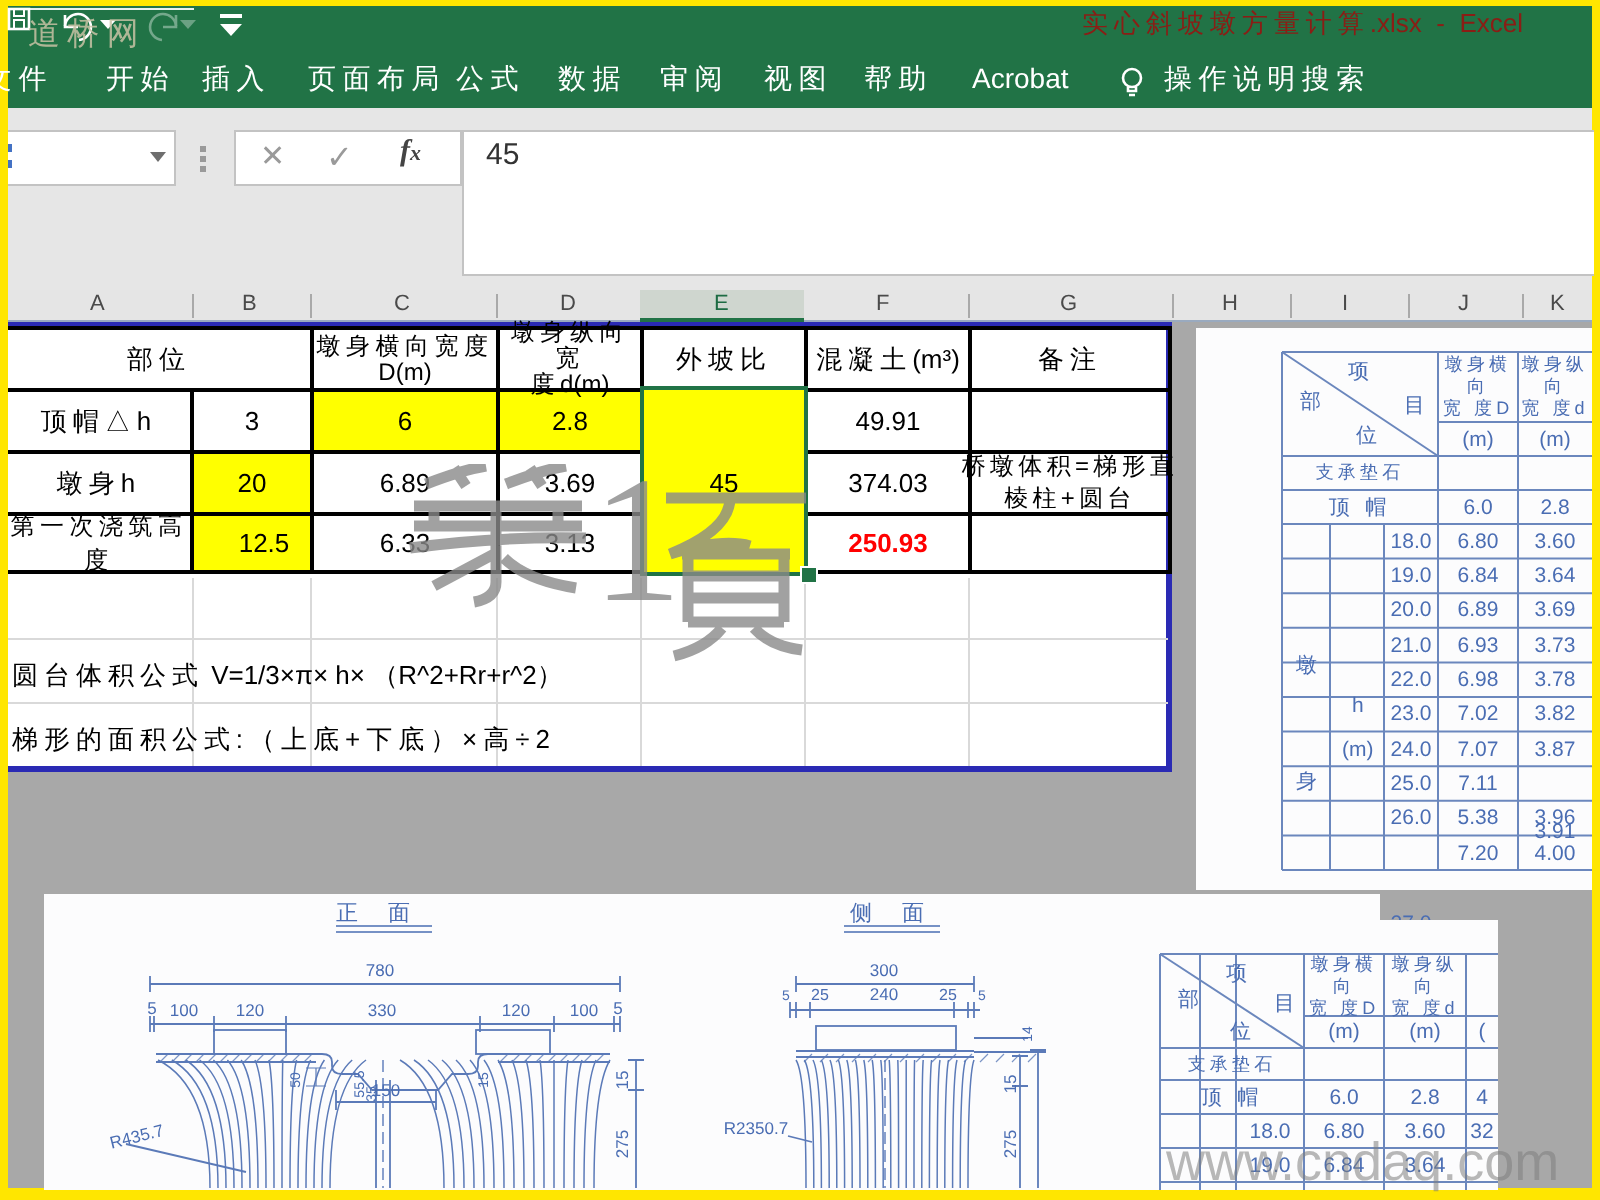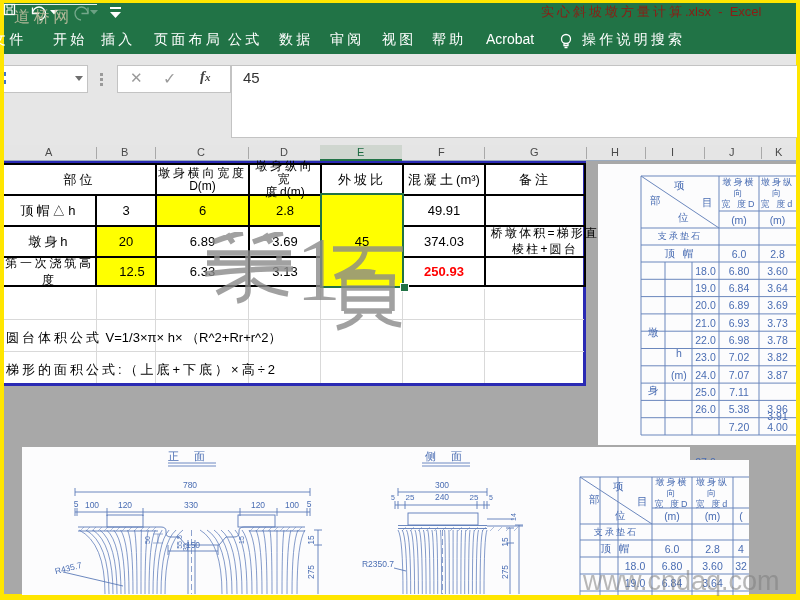--- a/index.html
+++ b/index.html
@@ -155,21 +155,21 @@
   <div class="abs ctr" style="left:93px;top:64px;width:58px;height:29px;">20</div>
   <div class="abs ctr" style="left:153px;top:64px;width:91px;height:29px;">6.89</div>
   <div class="abs ctr" style="left:246px;top:64px;width:70px;height:29px;">3.69</div>
   <div class="abs ctr" style="left:318px;top:64px;width:80px;height:29px;">45</div>
   <div class="abs ctr" style="left:400px;top:64px;width:80px;height:29px;">374.03</div>
   <div class="abs ctr cjk" style="left:0;top:95px;width:91px;height:27px;font-size:12px;">第一次浇筑高度</div>
   <div class="abs ctr" style="left:93px;top:95px;width:70px;height:27px;">12.5</div>
   <div class="abs ctr" style="left:153px;top:95px;width:91px;height:27px;">6.33</div>
   <div class="abs ctr" style="left:246px;top:95px;width:70px;height:27px;">3.13</div>
   <div class="abs ctr" style="left:400px;top:95px;width:80px;height:27px;color:#f00;font-weight:bold;">250.93</div>
-  <div class="abs ctr" style="left:482px;top:33px;width:98px;height:90px;line-height:16px;font-size:12px;letter-spacing:0.18em;white-space:nowrap;margin-left:10px;">桥墩体积=梯形直<br>棱柱+圆台</div>
+  <div class="abs ctr" style="left:482px;top:33px;width:98px;height:90px;line-height:16px;font-size:12px;letter-spacing:0.18em;white-space:nowrap;">桥墩体积=梯形直<br>棱柱+圆台</div>
 </div>
 
 <svg class="abs" style="left:203px;top:232px;" width="210" height="100" viewBox="0 0 210 100">
   <g stroke="#8a8a8a" stroke-width="5.5" fill="none" opacity="0.8">
 
     <path d="M10 10 q18 -7 30 -9 M50 10 q18 -7 30 -9 M24 2 l6 9 M62 2 l6 9 M4 21 h84 M14 21 v10 M76 21 v10 M4 31 h84 M2 42 q44 -6 88 -5 M45 21 v38 q0 8 -11 10 M44 45 l-30 16 M49 47 q11 11 36 15"></path>
 
     <path d="M130 17 h70 M162 17 q0 16 -30 28 q26 -8 40 -4 M138 45 h54 M141 45 v34 M189 45 v34 M141 56 h48 M141 67 h48 M141 79 h48 M158 82 q-8 10 -24 14 M174 82 q8 9 24 11"></path>
   </g>
   <text x="93" y="68" font-size="90" fill="#8a8a8a" opacity="0.8" font-family="'Liberation Serif',serif">1</text>

